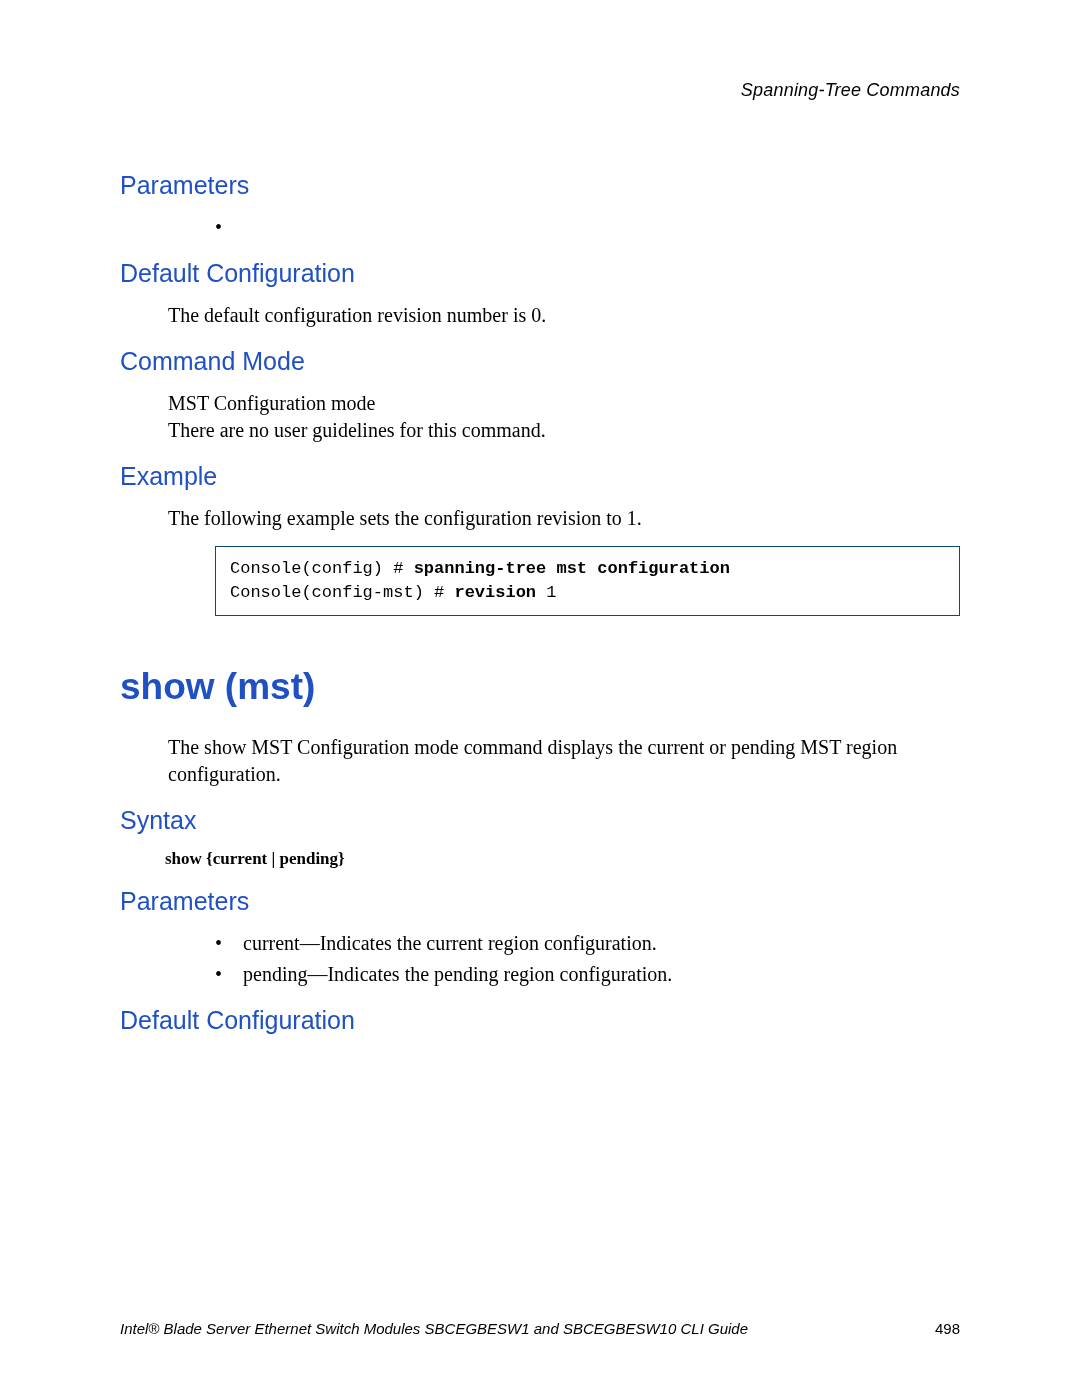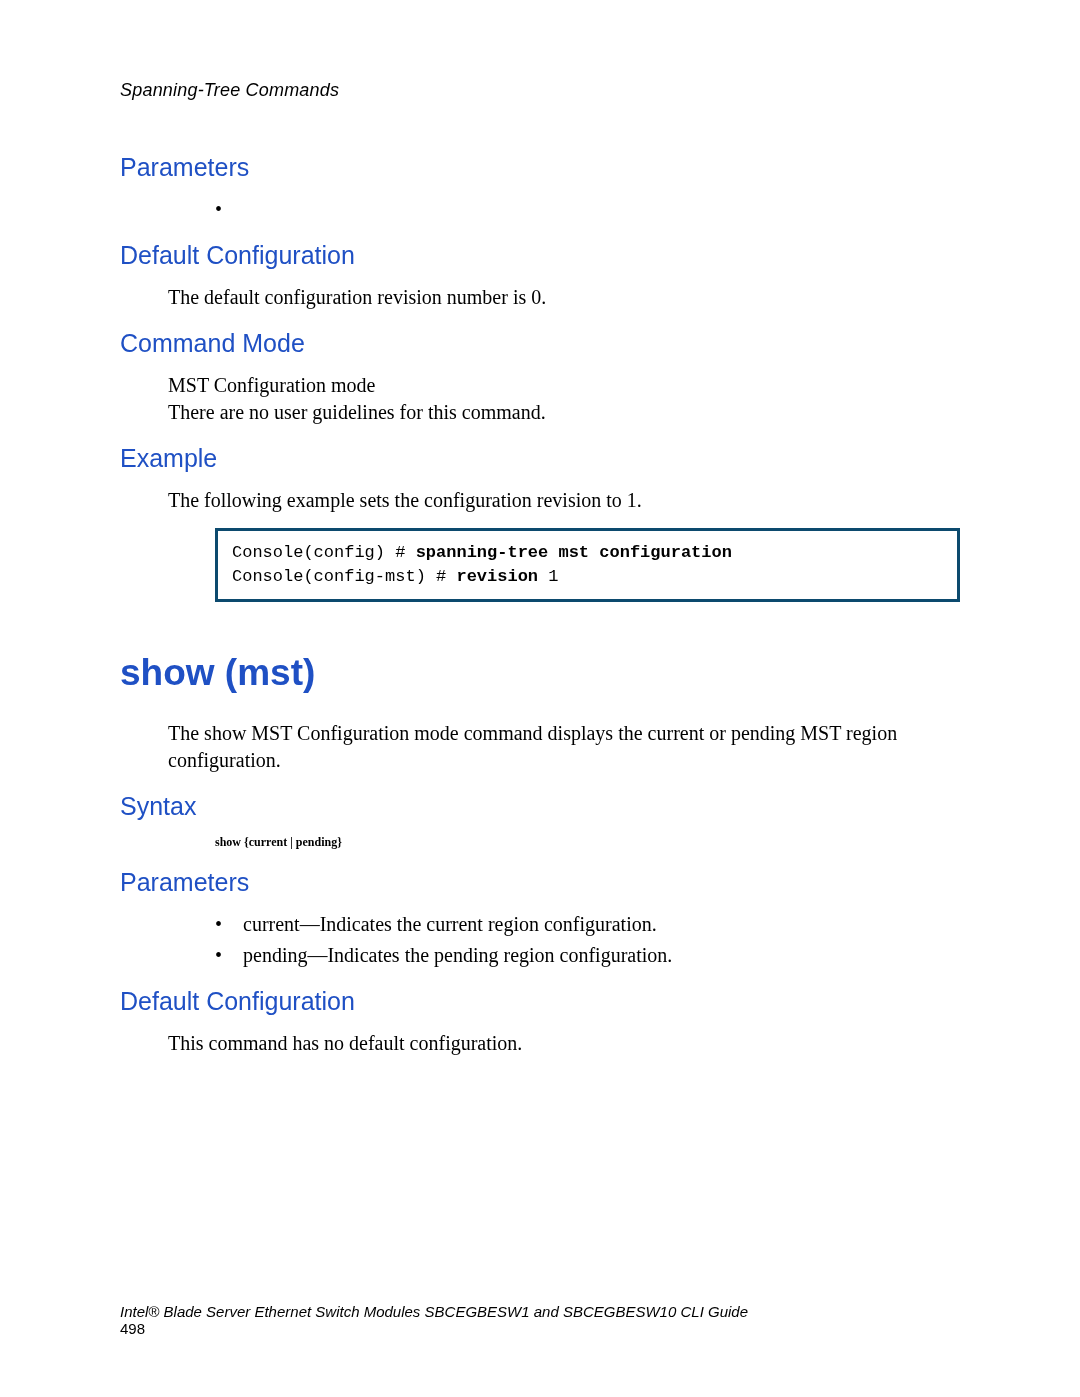--- a/index.html
+++ b/index.html
@@ -13,24 +13,25 @@
     position: relative;
   }
   .page {
     box-sizing: border-box;
     padding: 80px 120px 60px 120px;
     width: 1080px;
     height: 1397px;
     position: relative;
   }
   .header {
+    text-align: right;
     font-style: italic;
     font-family: Arial, Helvetica, sans-serif;
     font-size: 18px;
-    margin-bottom: 52px;
+    margin-bottom: 70px;
     letter-spacing: 0.2px;
   }
   .h2 {
     font-family: Arial, Helvetica, sans-serif;
     color: #1f50c4;
     font-size: 25px;
     font-weight: 400;
     margin: 18px 0 14px 0;
   }
   .h1 {
@@ -53,47 +54,46 @@
   }
   .bullet-item {
     display: flex;
     margin: 4px 0;
   }
   .bullet-marker {
     width: 28px;
     flex: 0 0 28px;
   }
   .syntax-strong {
-    margin-left: 95px;
-    font-size: 12px;
+    margin-left: 45px;
+    font-size: 17px;
     font-weight: 700;
   }
   .em { font-style: italic; }
   .strong { font-weight: 400; }
   .codebox {
     margin: 14px 0 0 95px;
-    border: 3px solid #0c4a6e;
+    border: 1px solid #0c4a6e;
     padding: 10px 14px;
     font-family: "Courier New", Courier, monospace;
     font-size: 17px;
     line-height: 1.4;
     white-space: pre;
   }
   .code-strong { font-weight: 700; }
   .footer {
     position: absolute;
     bottom: 60px;
     left: 120px;
     right: 120px;
     display: flex;
     justify-content: space-between;
     font-family: Arial, Helvetica, sans-serif;
     font-style: italic;
     font-size: 15px;
-    flex-direction: column;
   }
   .footer .pnum {
     font-style: normal;
   }
 </style>
 </head>
 <body>
 
 <div class="page">
 
@@ -137,20 +137,19 @@
     </div>
     <div class="bullet-item">
       <span class="bullet-marker">•</span>
       <span>
         <span class="strong">pending</span><span>—Indicates the pending region configuration.</span>
       </span>
     </div>
   </div>
 
   <div class="h2">Default Configuration</div>
-  <div class="body-block">This command has no default configuration.</div>
 
   <div class="footer">
     <span>Intel® Blade Server Ethernet Switch Modules SBCEGBESW1 and SBCEGBESW10 CLI Guide</span>
     <span class="pnum">498</span>
   </div>
 
 </div>
 
 </body></html>

